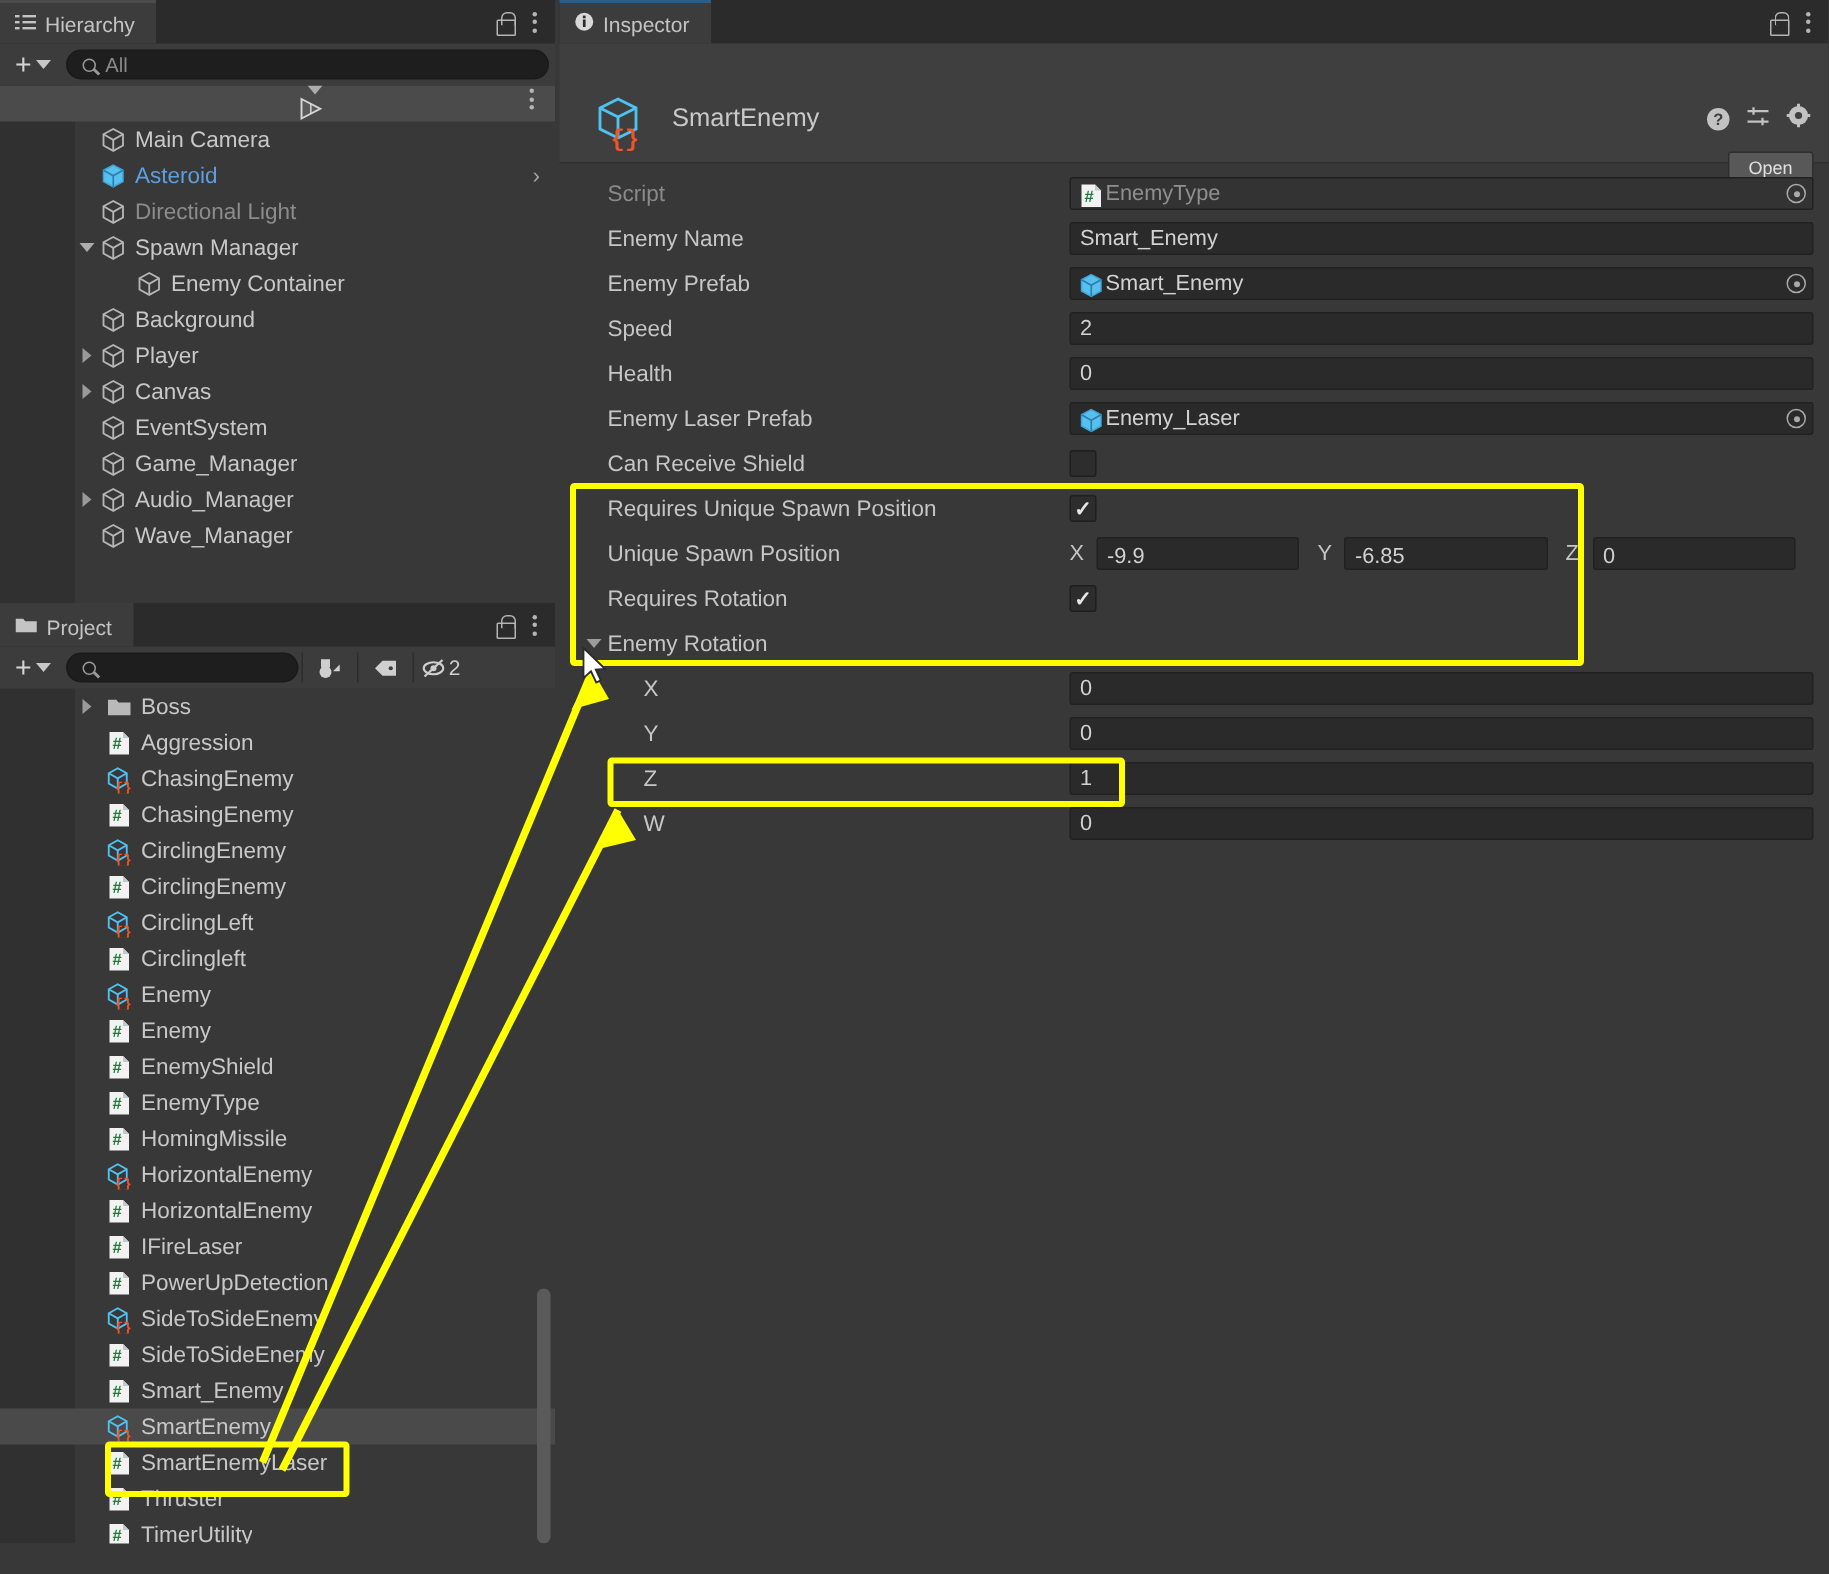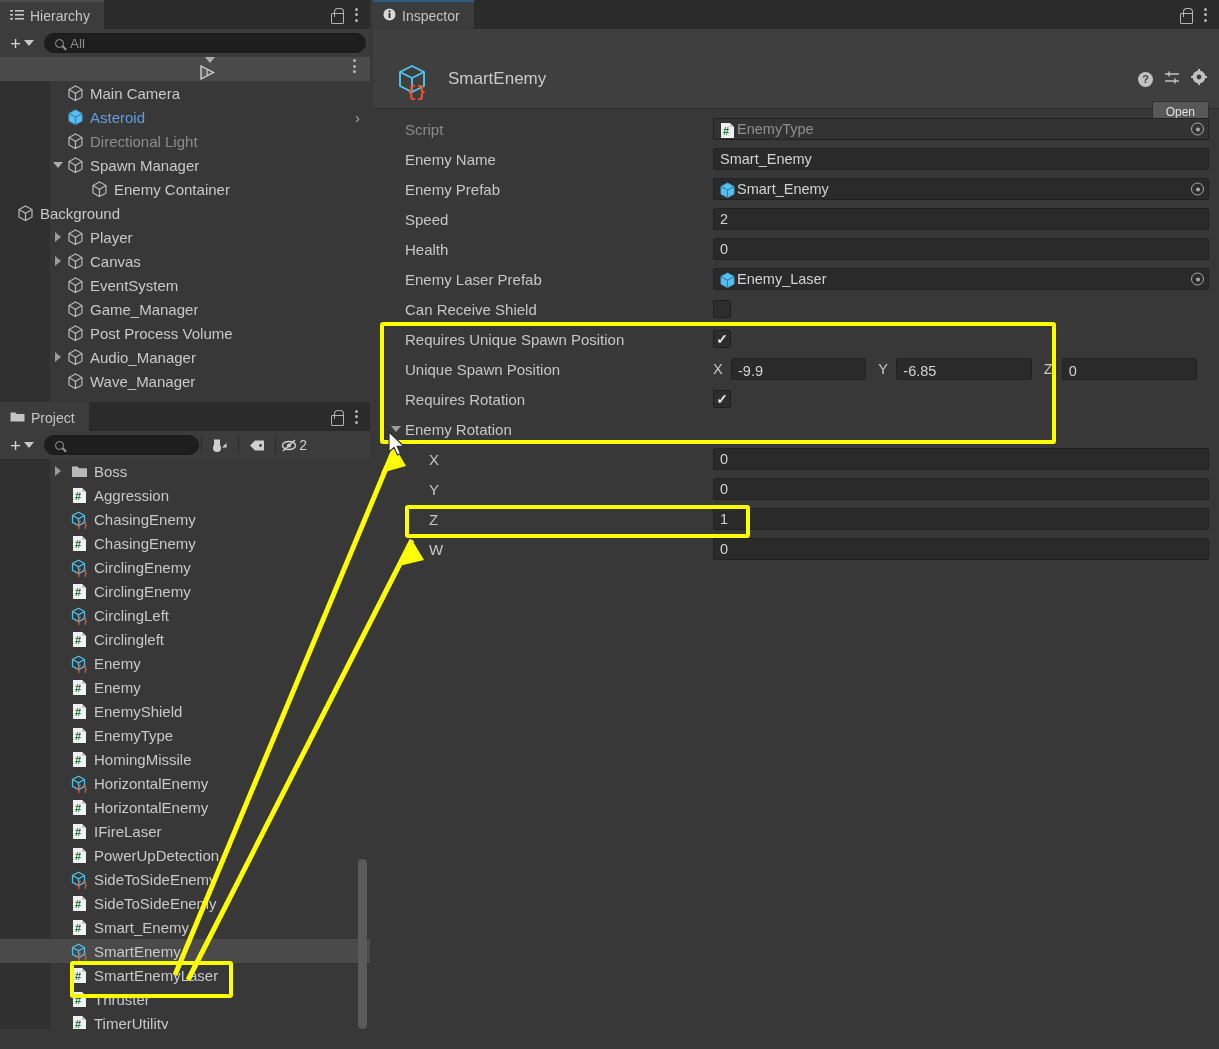--- a/index.html
+++ b/index.html
@@ -344,21 +344,21 @@
             <span class="tw"></span>
             <span class="ico">
               <svg viewBox="0 0 19 19">
                 <path d="M3 5.5 L9.5 2 L16 5.5 L16 13 L9.5 16.6 L3 13 Z" fill="none" stroke="#b5b5b5" stroke-width="1.25"></path>
                 <path d="M3 5.5 L9.5 9.2 L16 5.5" fill="none" stroke="#b5b5b5" stroke-width="1.25"></path>
                 <path d="M9.5 9.2 L9.5 16.6" fill="none" stroke="#b5b5b5" stroke-width="1.25"></path>
               </svg>
             </span>
             <span class="lbl">Enemy Container</span>
           </div>
-          <div class="row" style="">
+          <div class="row" style="padding-left: 50px;">
             <span class="tw"></span>
             <span class="ico">
               <svg viewBox="0 0 19 19">
                 <path d="M3 5.5 L9.5 2 L16 5.5 L16 13 L9.5 16.6 L3 13 Z" fill="none" stroke="#b5b5b5" stroke-width="1.25"></path>
                 <path d="M3 5.5 L9.5 9.2 L16 5.5" fill="none" stroke="#b5b5b5" stroke-width="1.25"></path>
                 <path d="M9.5 9.2 L9.5 16.6" fill="none" stroke="#b5b5b5" stroke-width="1.25"></path>
               </svg>
             </span>
             <span class="lbl">Background</span>
           </div>
@@ -402,31 +402,20 @@
           <div class="row" style="padding-left: 50px;">
             <span class="tw"></span>
             <span class="ico">
               <svg viewBox="0 0 19 19">
                 <path d="M3 5.5 L9.5 2 L16 5.5 L16 13 L9.5 16.6 L3 13 Z" fill="none" stroke="#b5b5b5" stroke-width="1.25"></path>
                 <path d="M3 5.5 L9.5 9.2 L16 5.5" fill="none" stroke="#b5b5b5" stroke-width="1.25"></path>
                 <path d="M9.5 9.2 L9.5 16.6" fill="none" stroke="#b5b5b5" stroke-width="1.25"></path>
               </svg>
             </span>
             <span class="lbl">Game_Manager</span>
-          </div>
-          <div class="row" style="padding-left: 50px;">
-            <span class="tw"></span>
-            <span class="ico">
-              <svg viewBox="0 0 19 19">
-                <path d="M3 5.5 L9.5 2 L16 5.5 L16 13 L9.5 16.6 L3 13 Z" fill="none" stroke="#b5b5b5" stroke-width="1.25"></path>
-                <path d="M3 5.5 L9.5 9.2 L16 5.5" fill="none" stroke="#b5b5b5" stroke-width="1.25"></path>
-                <path d="M9.5 9.2 L9.5 16.6" fill="none" stroke="#b5b5b5" stroke-width="1.25"></path>
-              </svg>
-            </span>
-            <span class="lbl">Post Process Volume</span>
           </div>
           <div class="row" style="padding-left: 50px;">
             <span class="tw">
               <span class="tri-rt"></span>
             </span>
             <span class="ico">
               <svg viewBox="0 0 19 19">
                 <path d="M3 5.5 L9.5 2 L16 5.5 L16 13 L9.5 16.6 L3 13 Z" fill="none" stroke="#b5b5b5" stroke-width="1.25"></path>
                 <path d="M3 5.5 L9.5 9.2 L16 5.5" fill="none" stroke="#b5b5b5" stroke-width="1.25"></path>
                 <path d="M9.5 9.2 L9.5 16.6" fill="none" stroke="#b5b5b5" stroke-width="1.25"></path>

